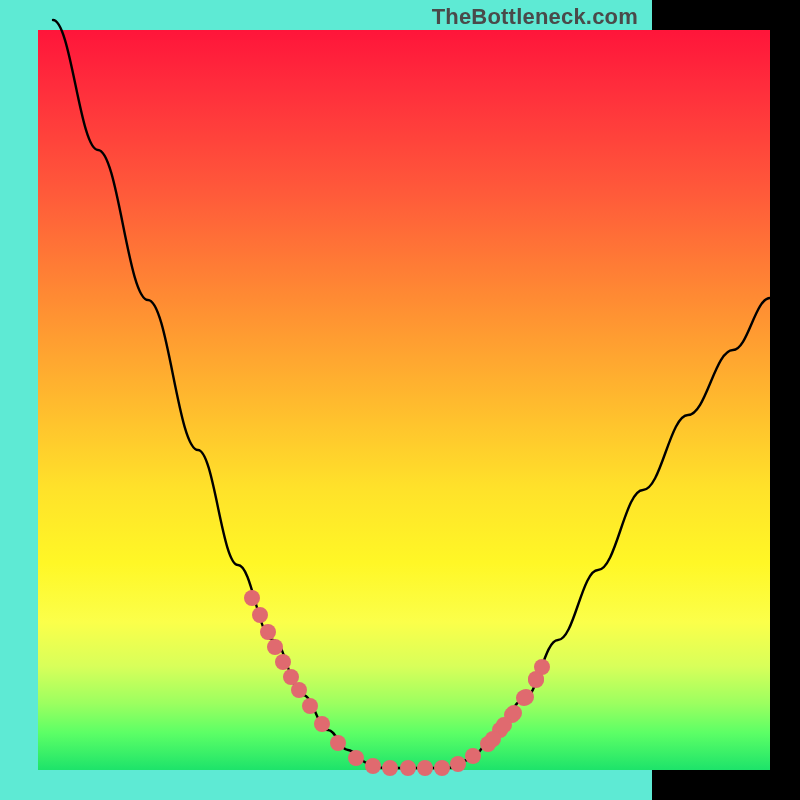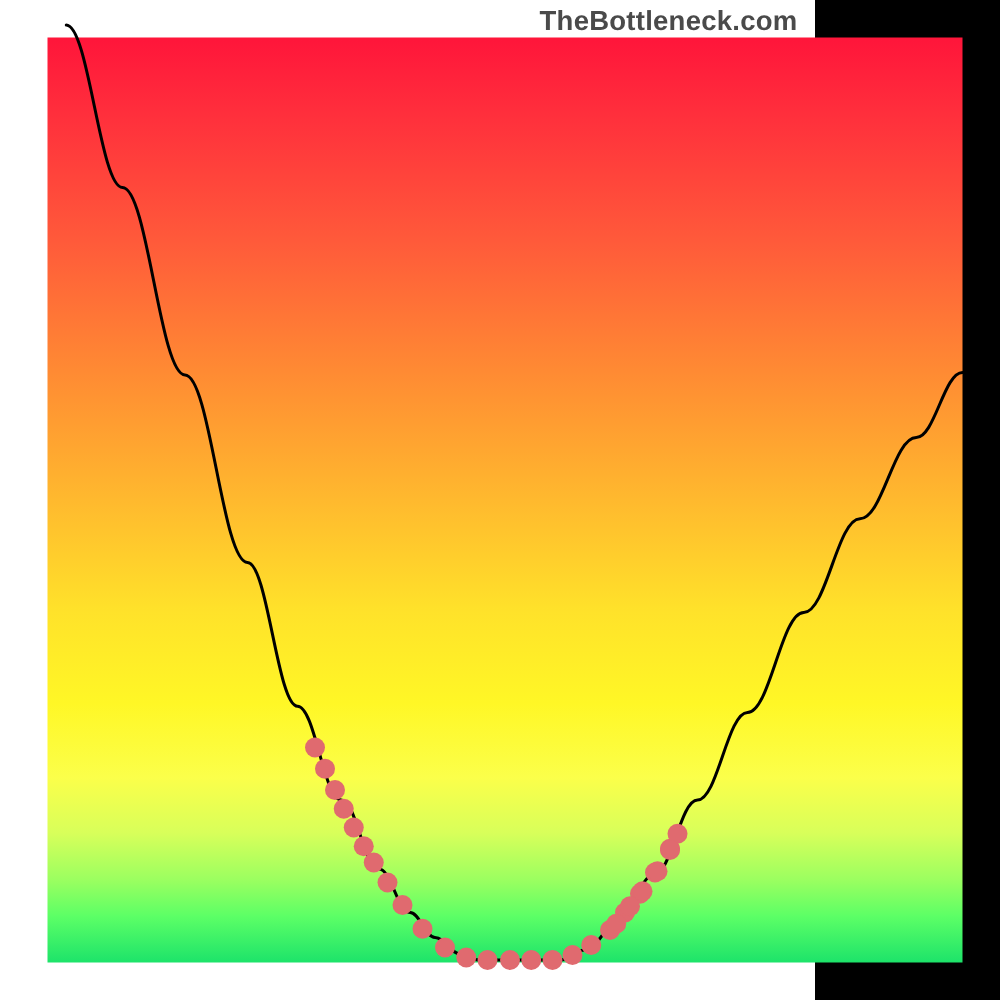--- a/index.html
+++ b/index.html
@@ -8,21 +8,21 @@
     width: 800px;
     height: 800px;
     overflow: hidden;
     background: #000;
     font-family: Arial, Helvetica, sans-serif;
   }
   .frame {
     position: relative;
     width: 652px;
     height: 800px;
-    background: #ffffff;
+    background: #5eead4;
   }
   .plot {
     position: absolute;
     left: 38px;
     top: 30px;
     width: 732px;
     height: 740px;
     
     background: linear-gradient(
       to bottom,

